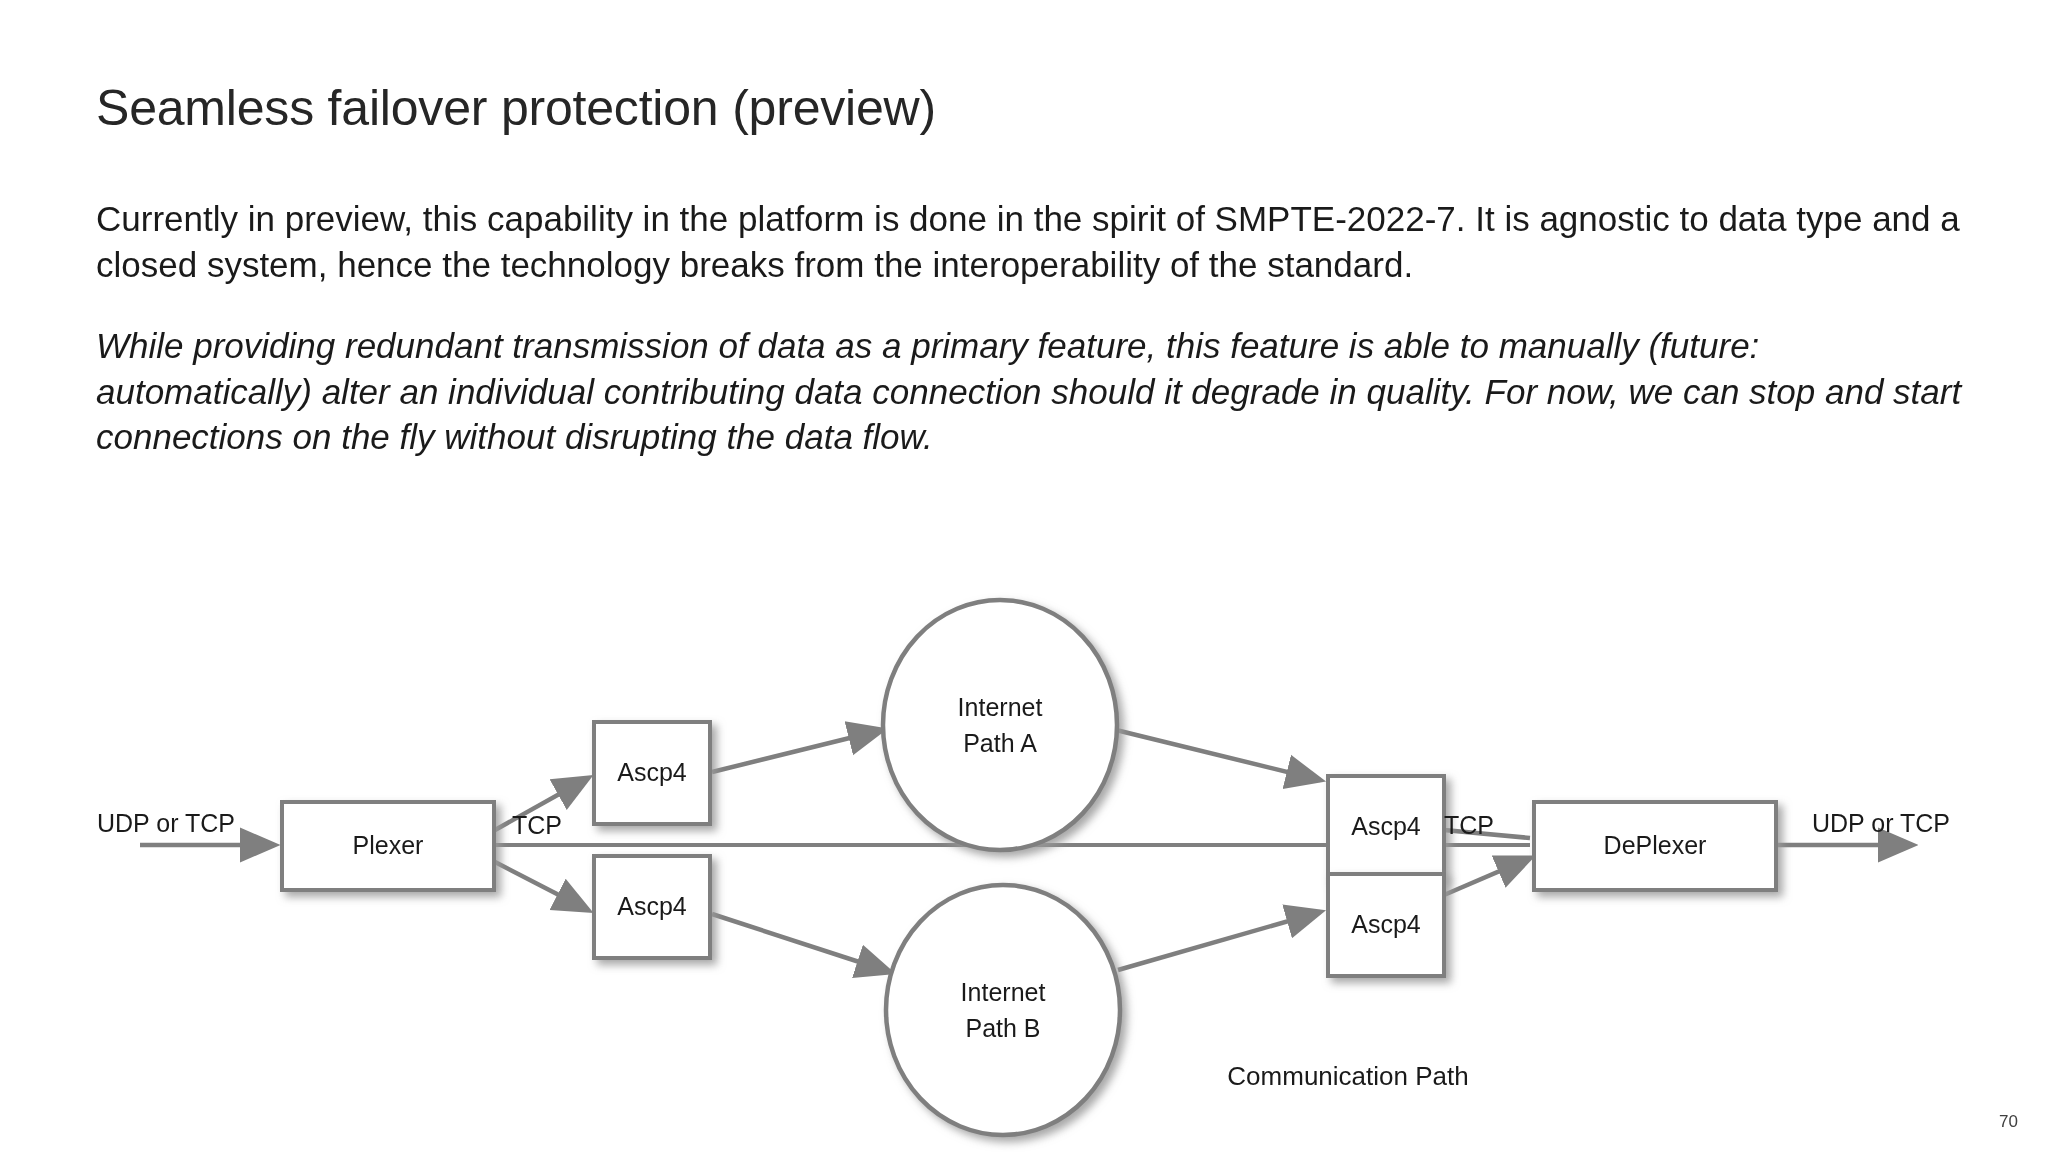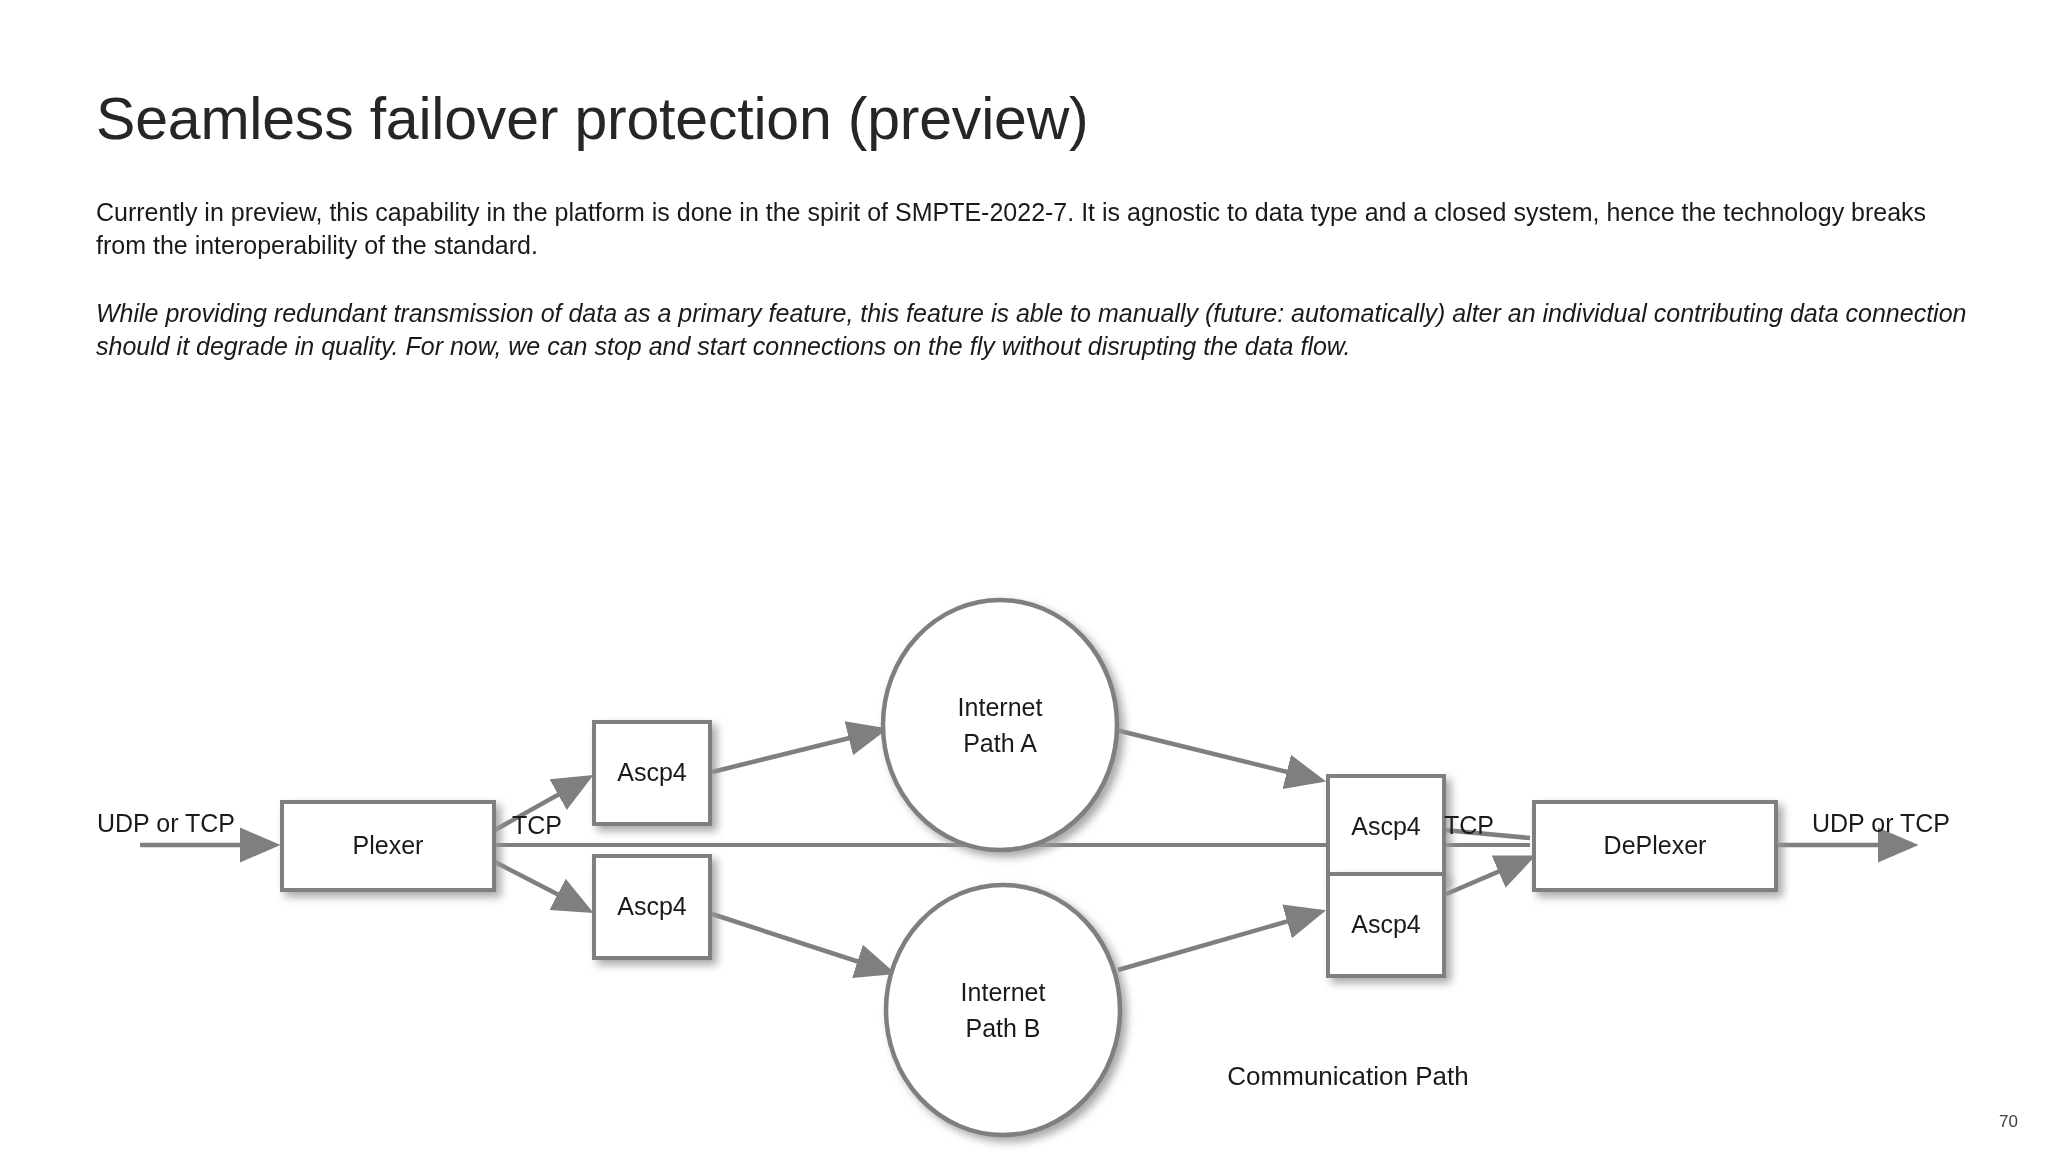--- a/index.html
+++ b/index.html
@@ -21,37 +21,37 @@
     position: absolute;
     inset: 0;
     background: #ffffff;
   }
 
   
   .slide-title {
     position: absolute;
     left: 96px;
     top: 46px;
-    font-size: 59px;
+    font-size: 50px;
     line-height: 1.12;
     font-weight: 300;
     letter-spacing: -0.2px;
     color: #262626;
     white-space: nowrap;
   }
 
   
   .body-block {
     position: absolute;
     left: 96px;
     top: 196px;
     width: 1884px;
   }
   .para {
-    font-size: 25px;
+    font-size: 35px;
     line-height: 1.30;
     font-weight: 400;
     color: #1a1a1a;
     margin: 0;
   }
   .para + .para {
     margin-top: 36px;
     font-style: italic;
   }
 

